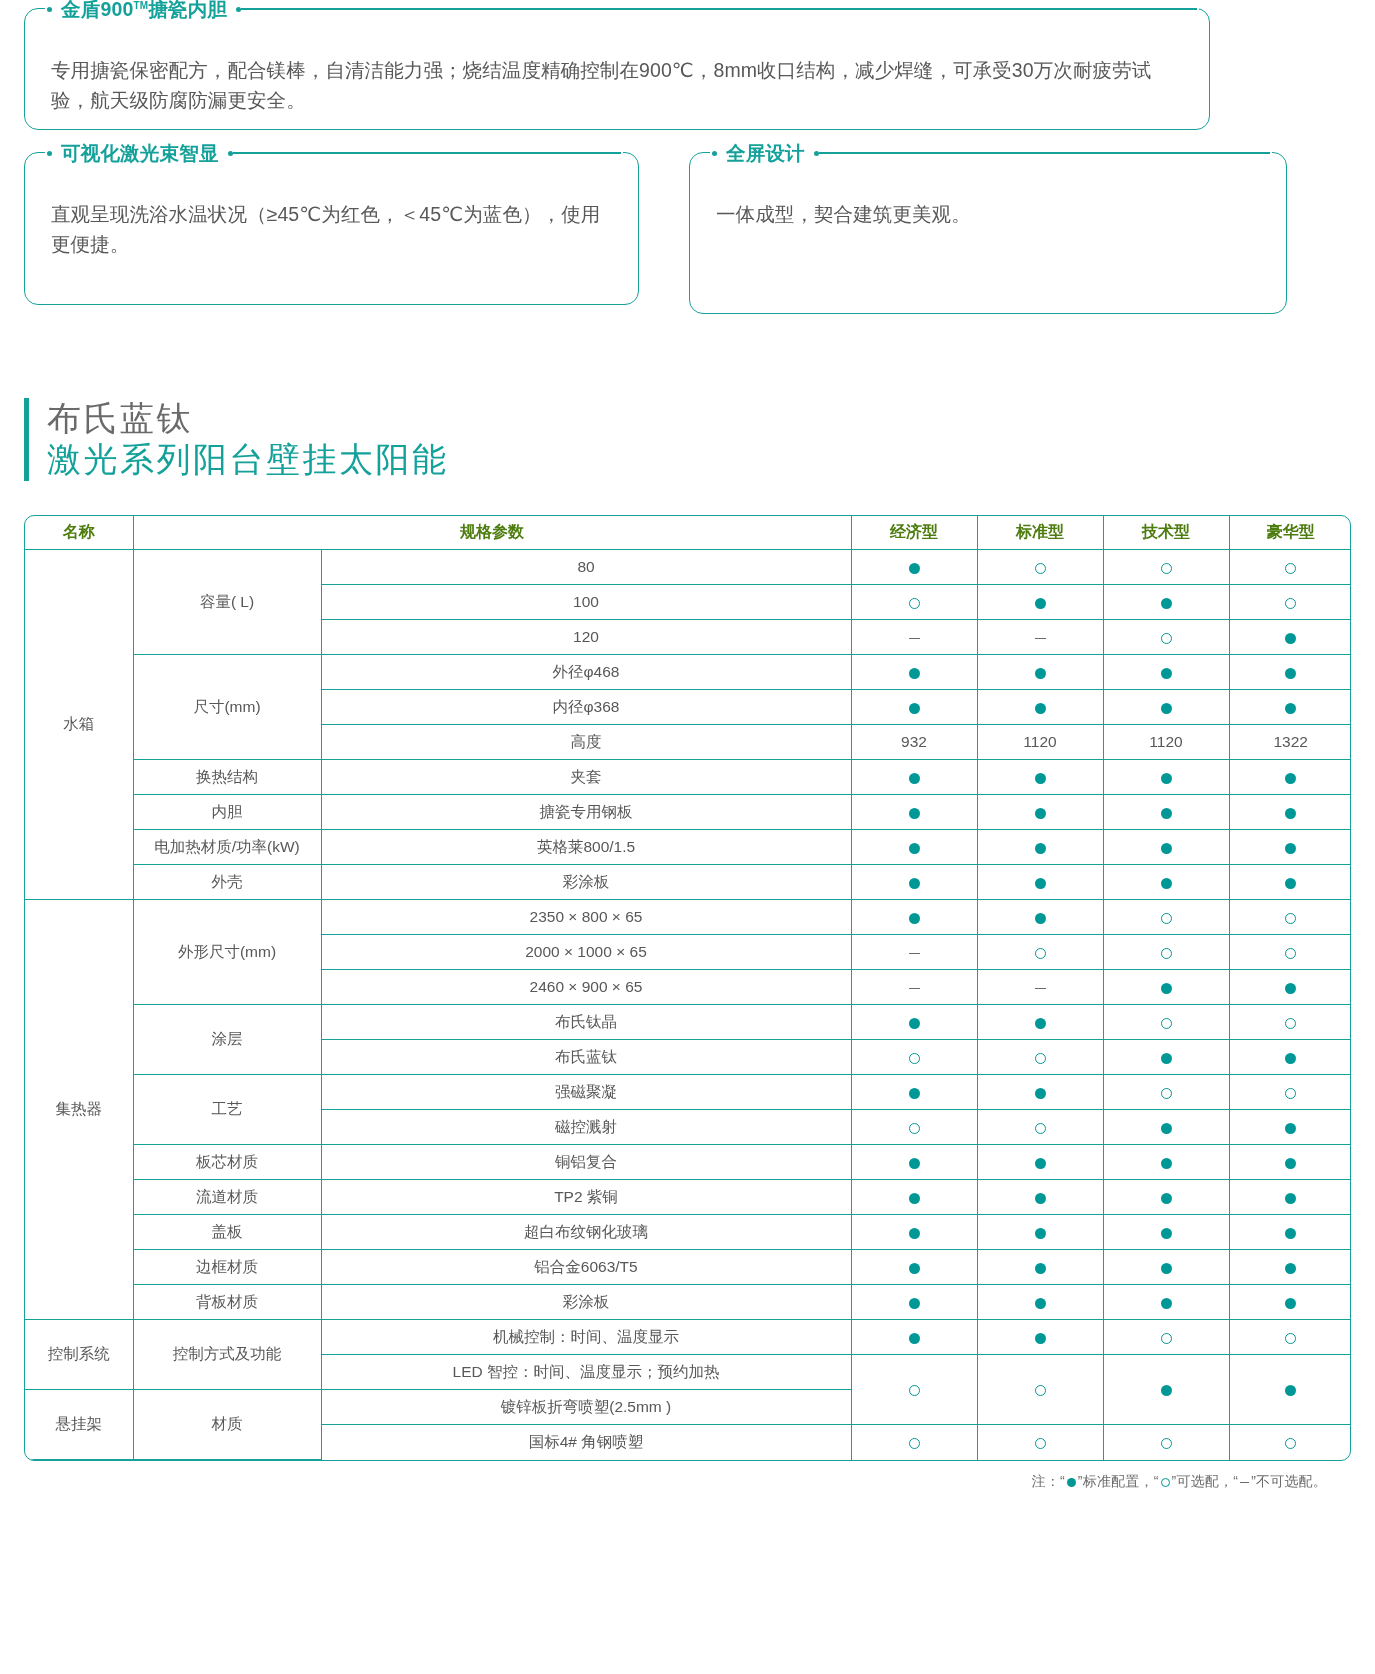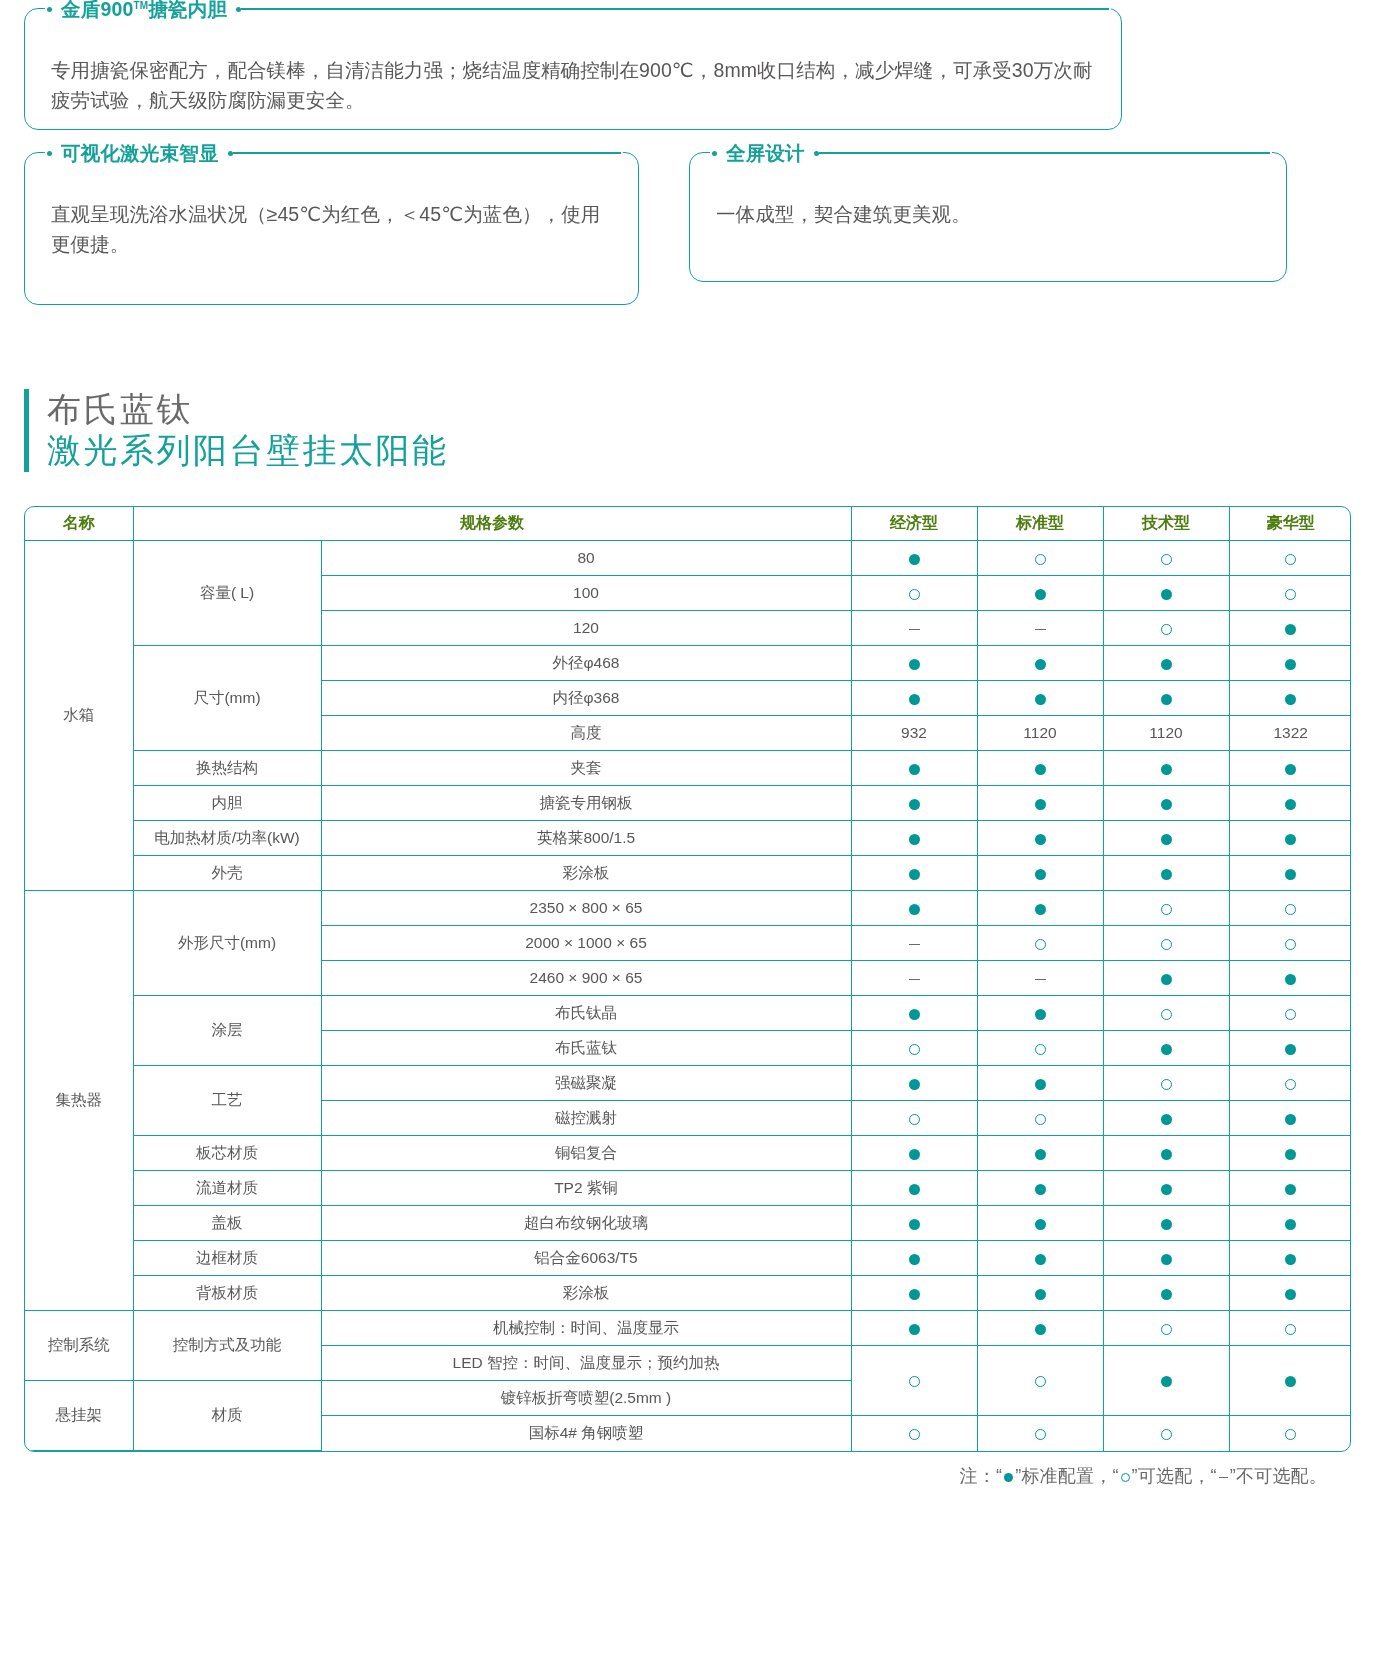--- a/index.html
+++ b/index.html
@@ -23,23 +23,23 @@
   .feature-row {
     display: flex;
     gap: 50px;
   }
   .feature-box {
     position: relative;
     border: 1.4px solid #14a19a;
     border-radius: 14px;
     padding: 30px 26px 22px 26px;
   }
-  .fb-wide { width: 1098px; height: 122px; margin-top: 8px; }
+  .fb-wide { width: 1186px; height: 122px; margin-top: 8px; }
   .fb-half-left { width: 615px; height: 153px; margin-top: 22px;}
-  .fb-half-right { width: 598px; height: 130px; margin-top: 22px;}
+  .fb-half-right { width: 598px; height: 162px; margin-top: 22px;}
 
   
   .feature-legend {
     position: absolute;
     top: -13px;
     left: 20px;
     display: flex;
     align-items: center;
     background: #ffffff;
     padding: 0 2px;
@@ -169,21 +169,21 @@
   .mk-dash {
     display: inline-block;
     width: 11px; height: 1.4px;
     background: #6b6b6b;
     vertical-align: middle;
   }
 
   .note {
     margin: 12px 24px 0 0;
     text-align: right;
-    font-size: 18px;
+    font-size: 14px;
     color: #6b6b6b;
     letter-spacing: .2px;
   }
   .note .mk { width: 9px; height: 9px; margin: 0 2px; }
   .note .mk-dash { width: 9px; margin: 0 2px; }
 </style>
 </head>
 <body>
 
 <div class="features">

